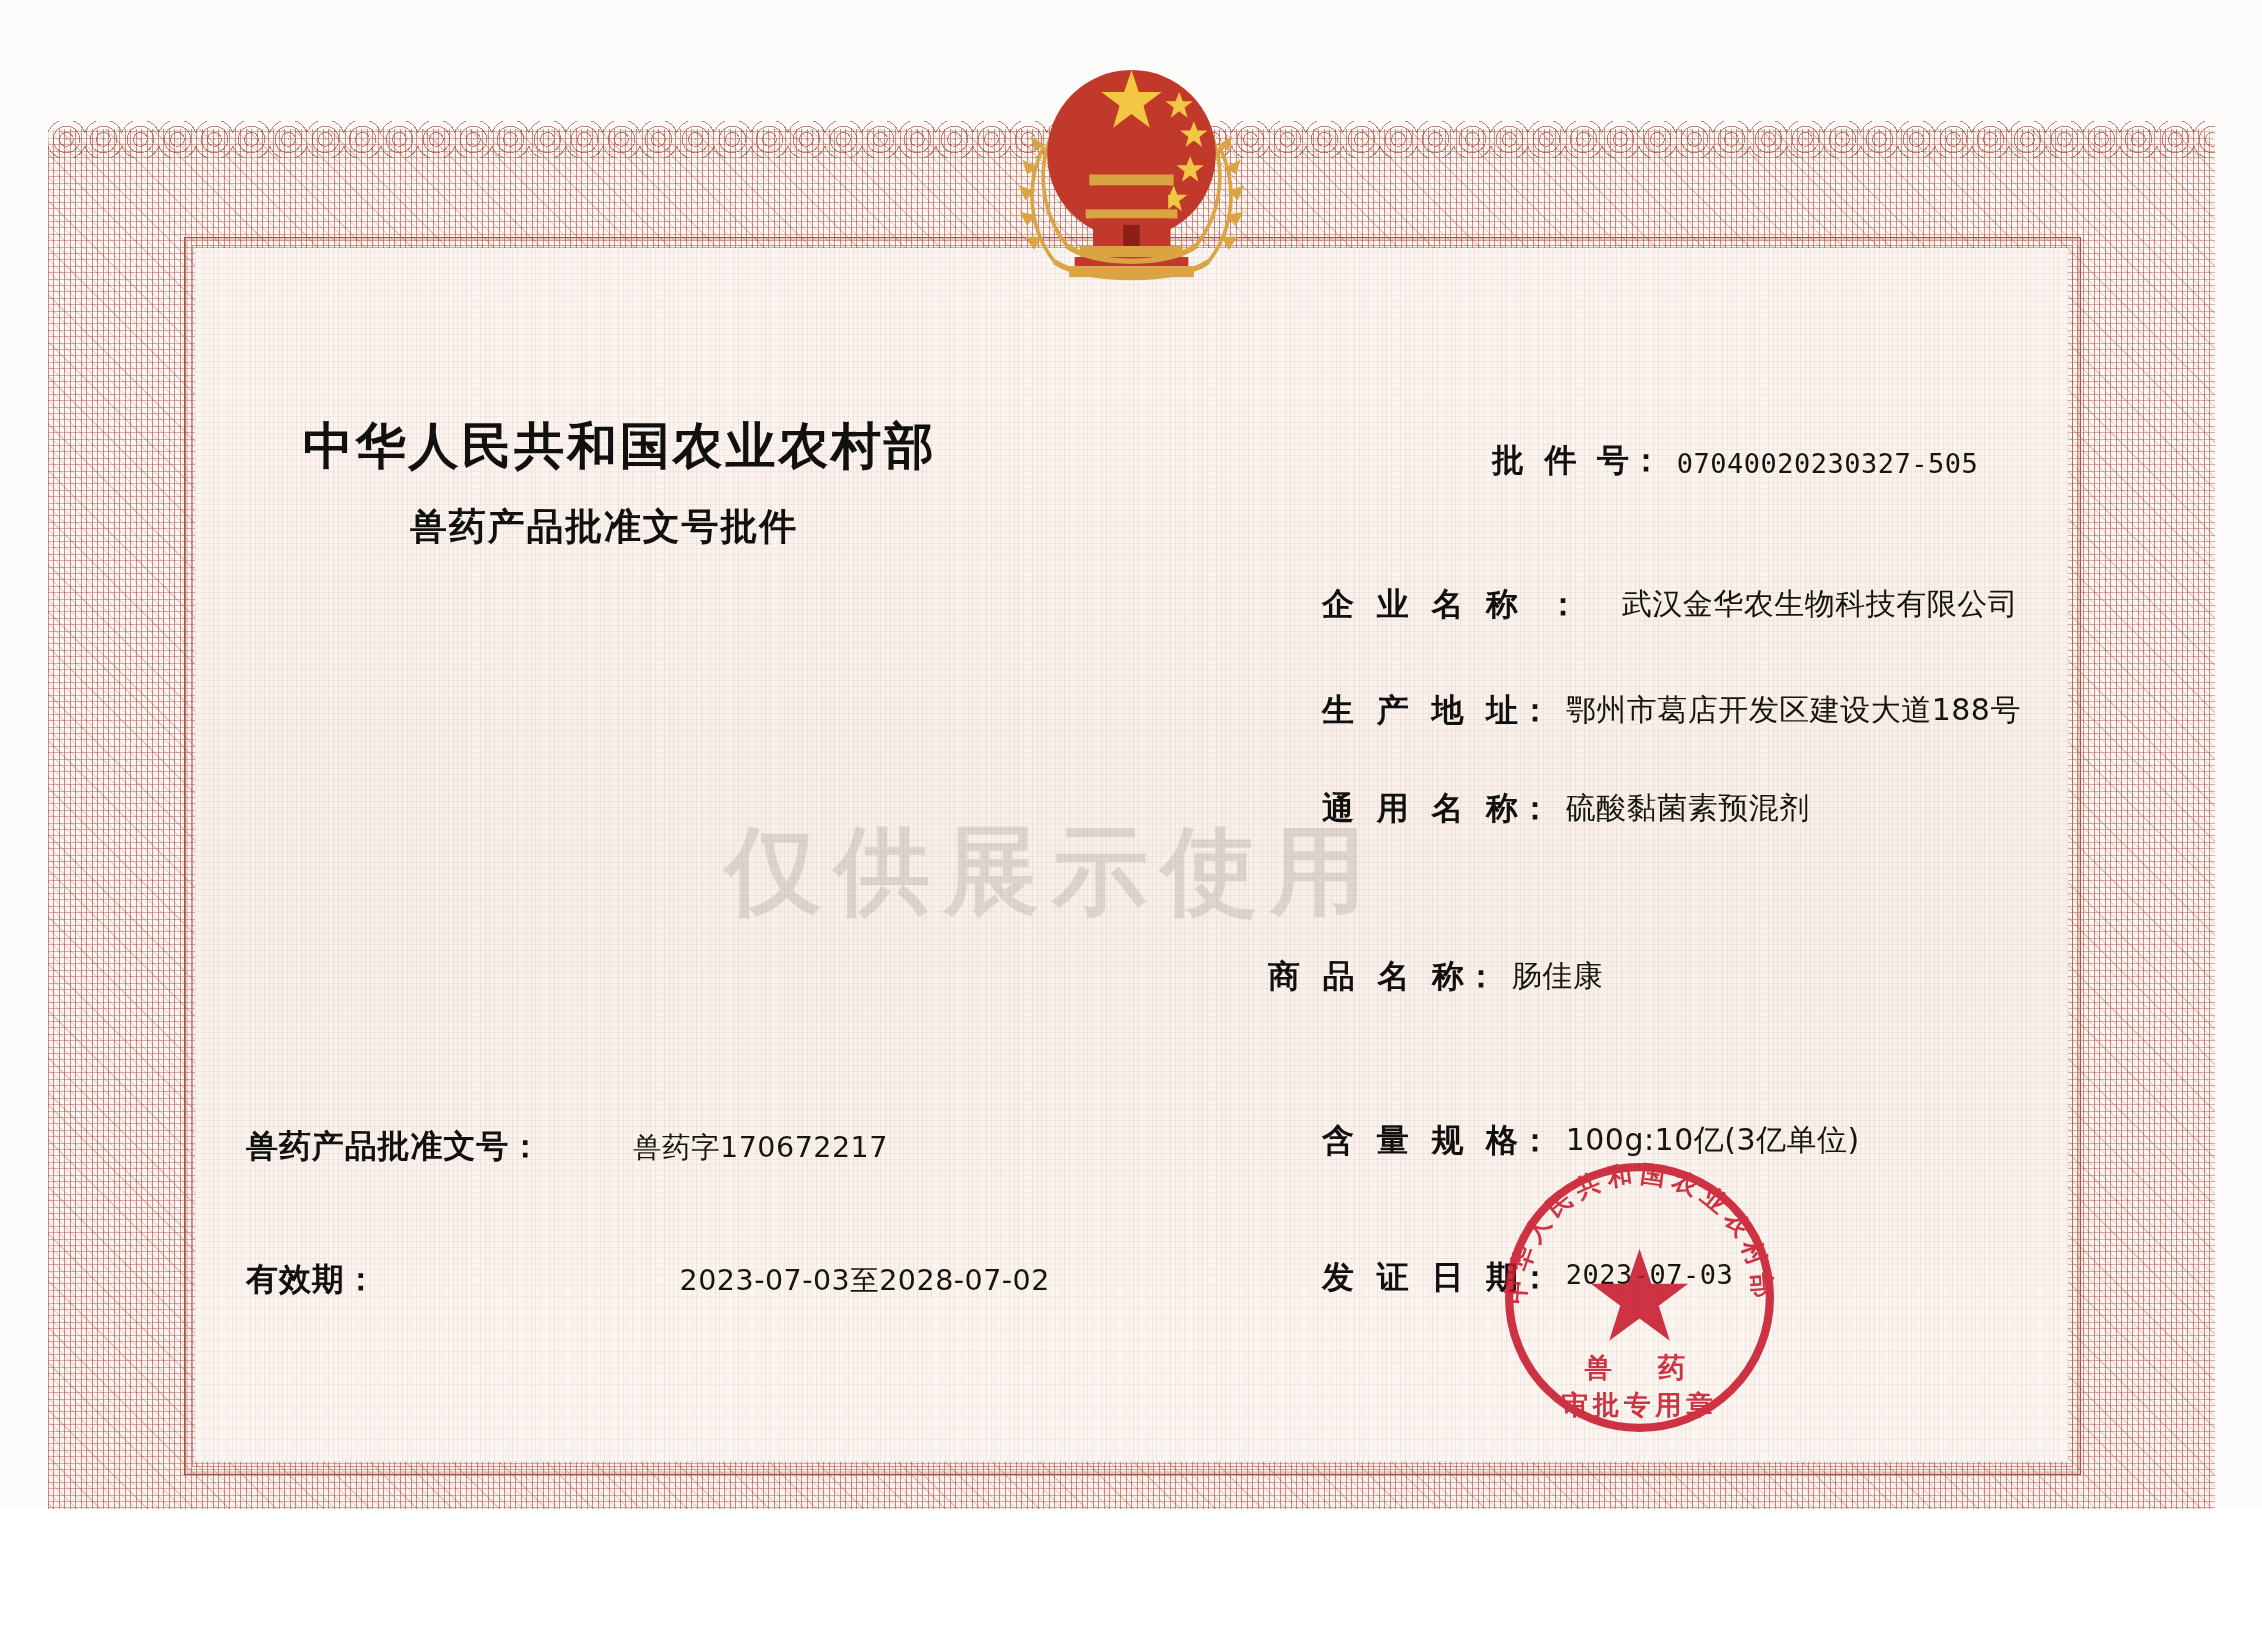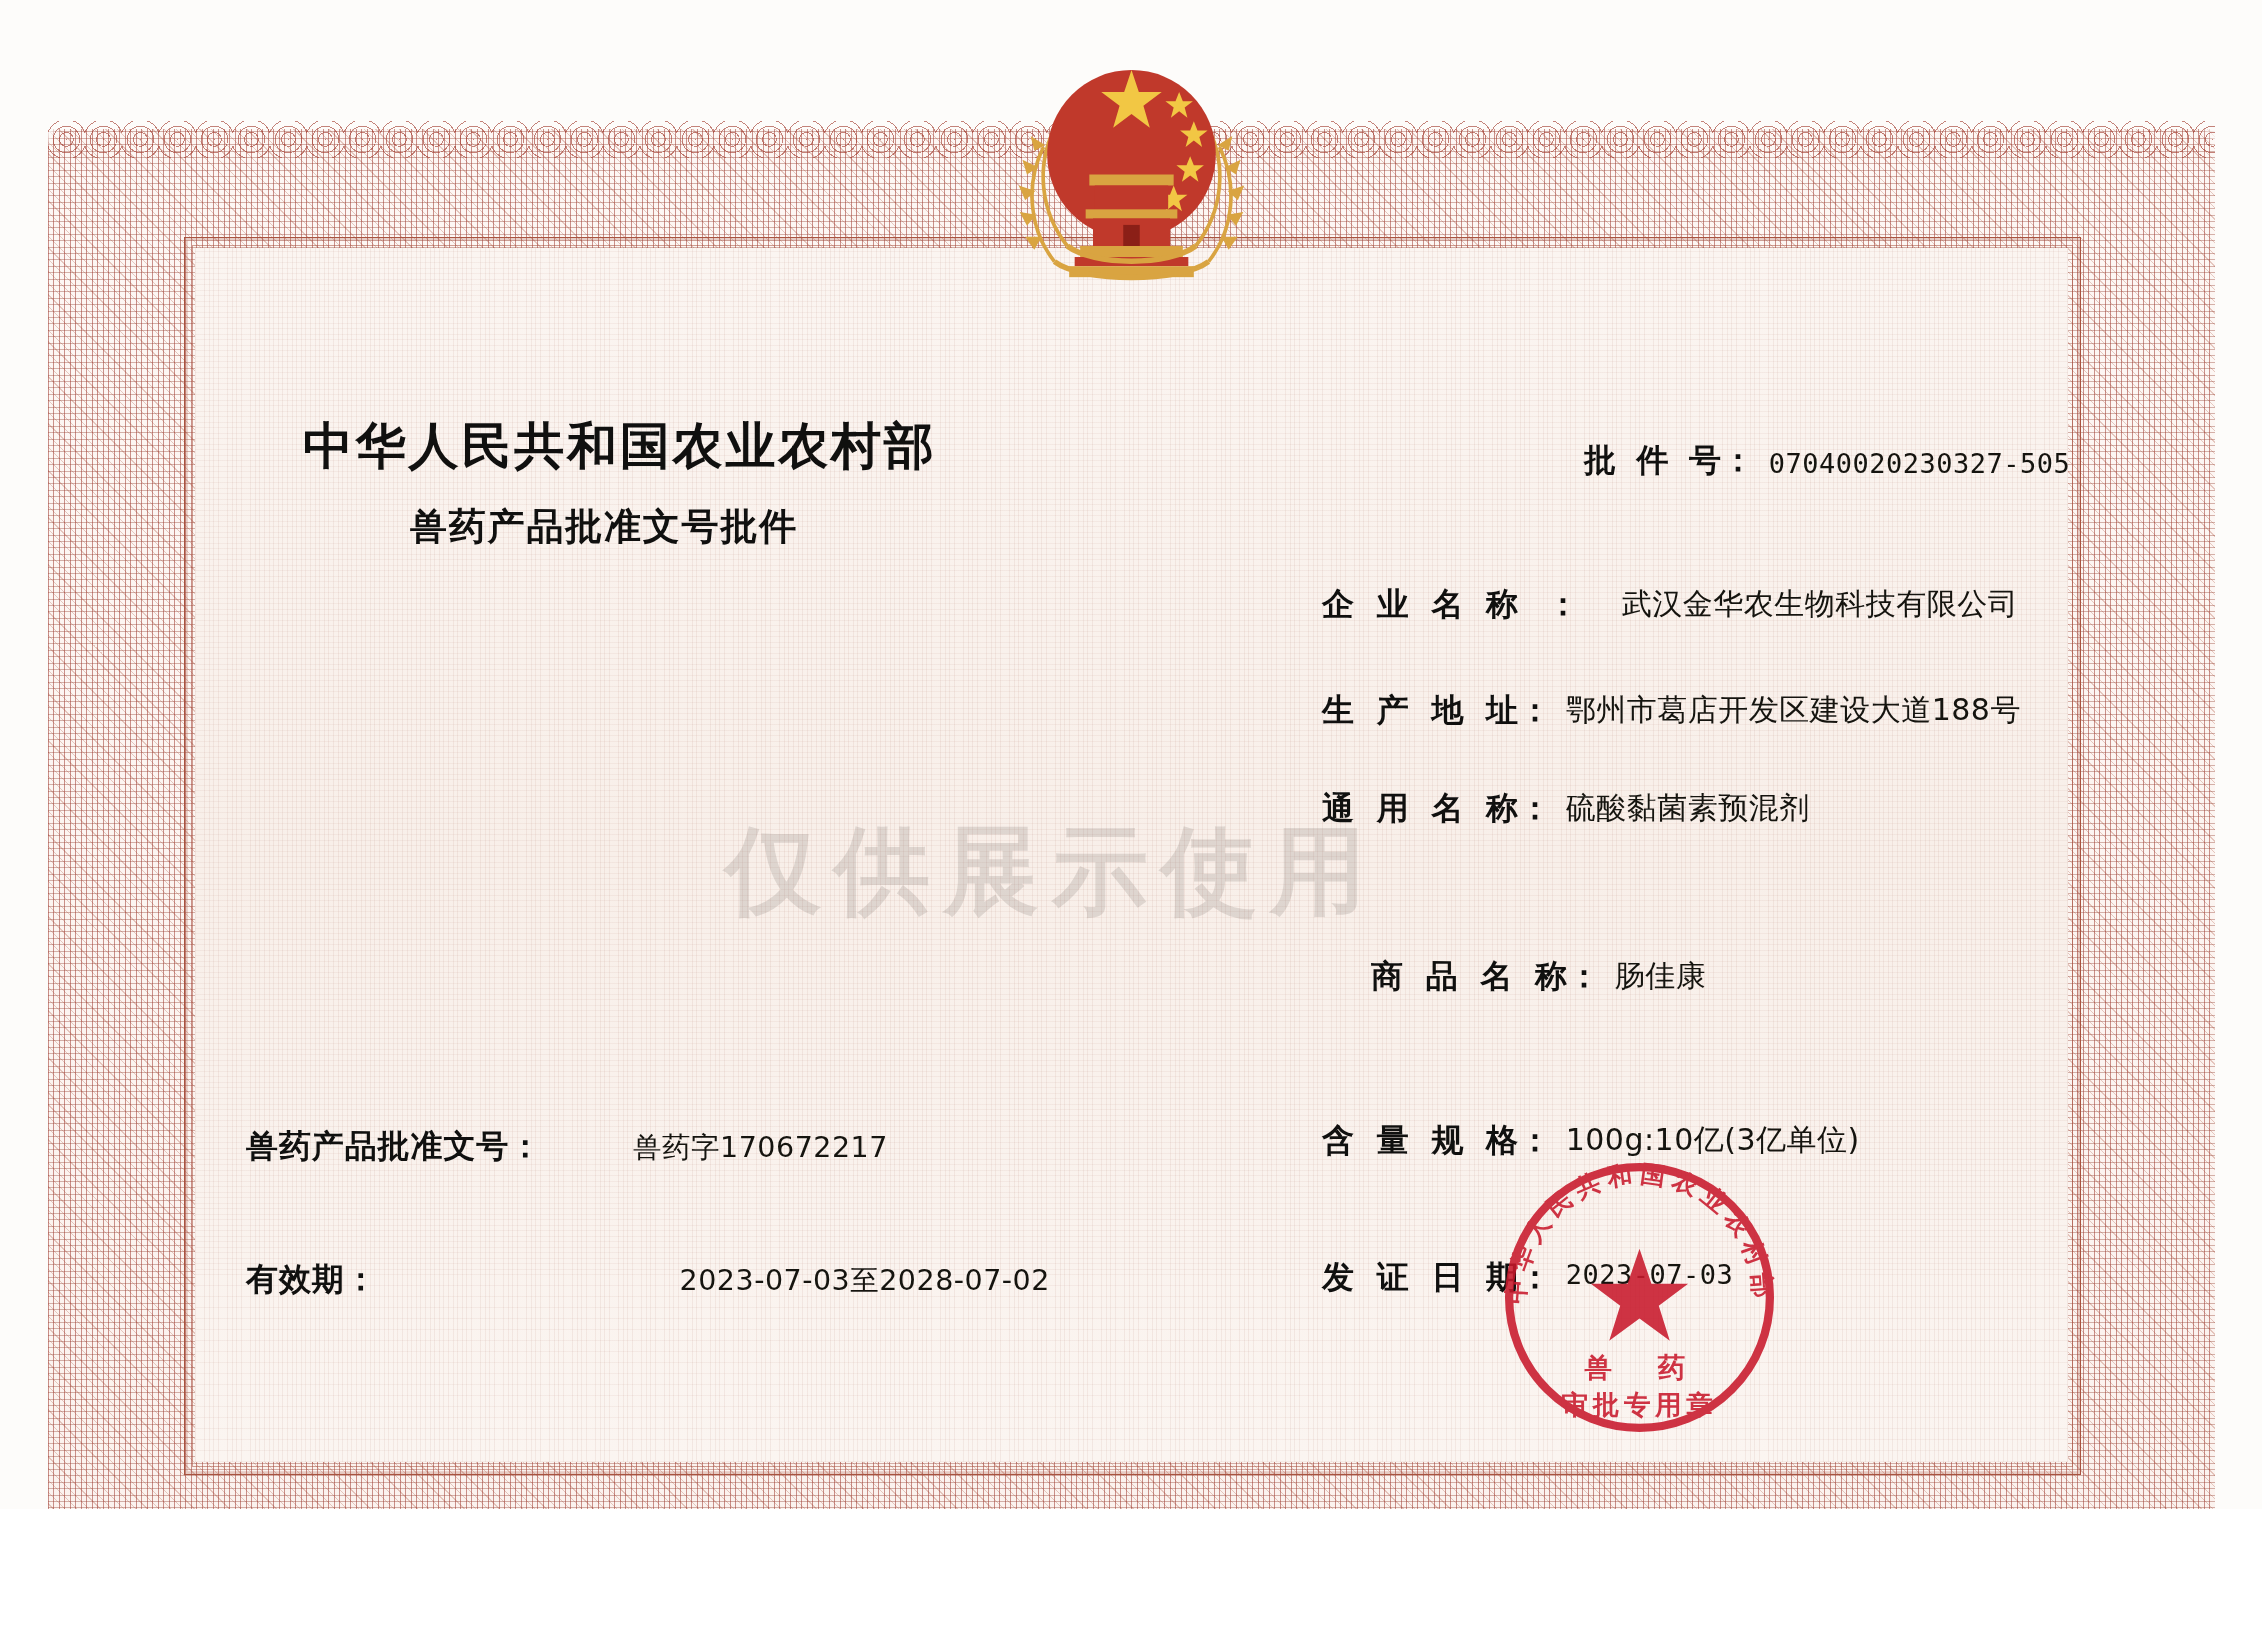--- a/index.html
+++ b/index.html
@@ -189,26 +189,26 @@
     margin-right: 14.7px;
   }
   .right-row .rr-value {
     font-size: 30px;
     color: #15140f;
     line-height: 1.42;
     letter-spacing: 0.5px;
     max-width: 459px;
   }
 
-  #row-batch-no { left: 1584px; top: 439px; }
+  #row-batch-no { left: 1492px; top: 439px; }
   #row-batch-no .rr-value { padding-top: 5.5px; }
   #row-company { left: 1322px; top: 583px; gap: 28px; }
   #row-address { left: 1322px; top: 689px; }
   #row-generic { left: 1322px; top: 787px; }
-  #row-brand { left: 1371px; top: 955px; }
+  #row-brand { left: 1268px; top: 955px; }
   #row-spec { left: 1322px; top: 1119px; }
   #row-issue-date { left: 1322px; top: 1256px; }
   #row-issue-date .rr-value,
   #row-batch-no .rr-value {
     font-family: "DejaVu Sans Mono", "Liberation Mono", monospace;
     font-size: 27px;
   }
   #row-batch-no .rr-label { width: 138px; }
 
   

